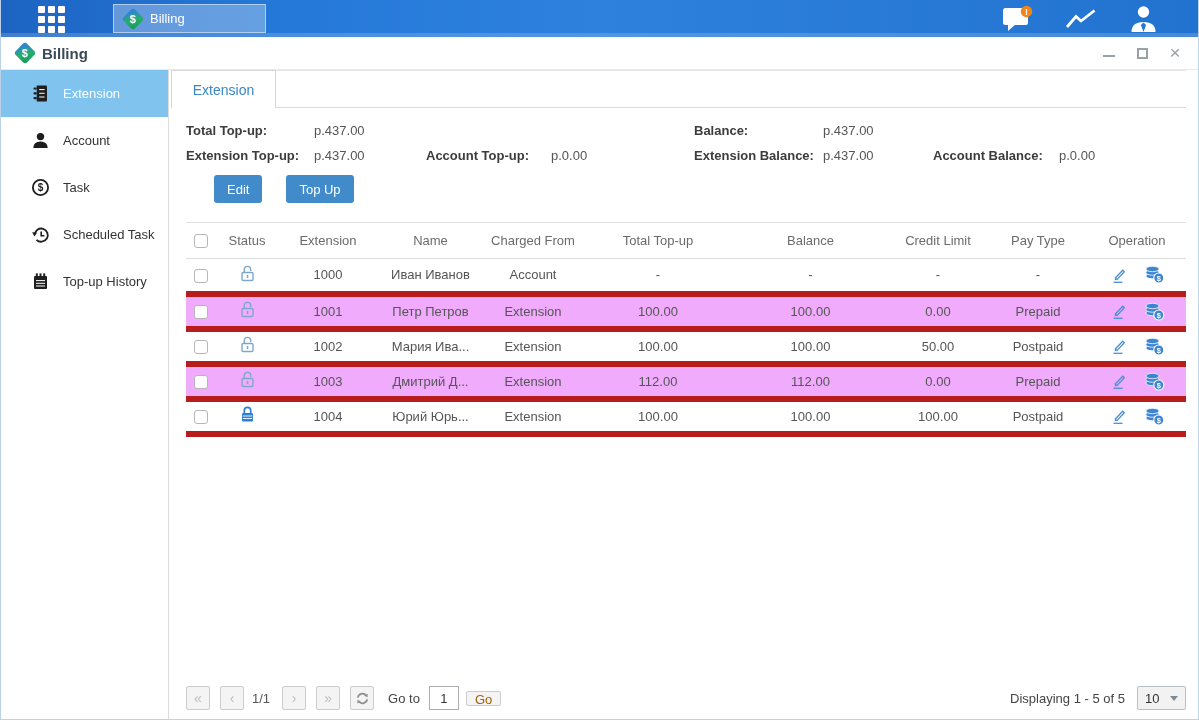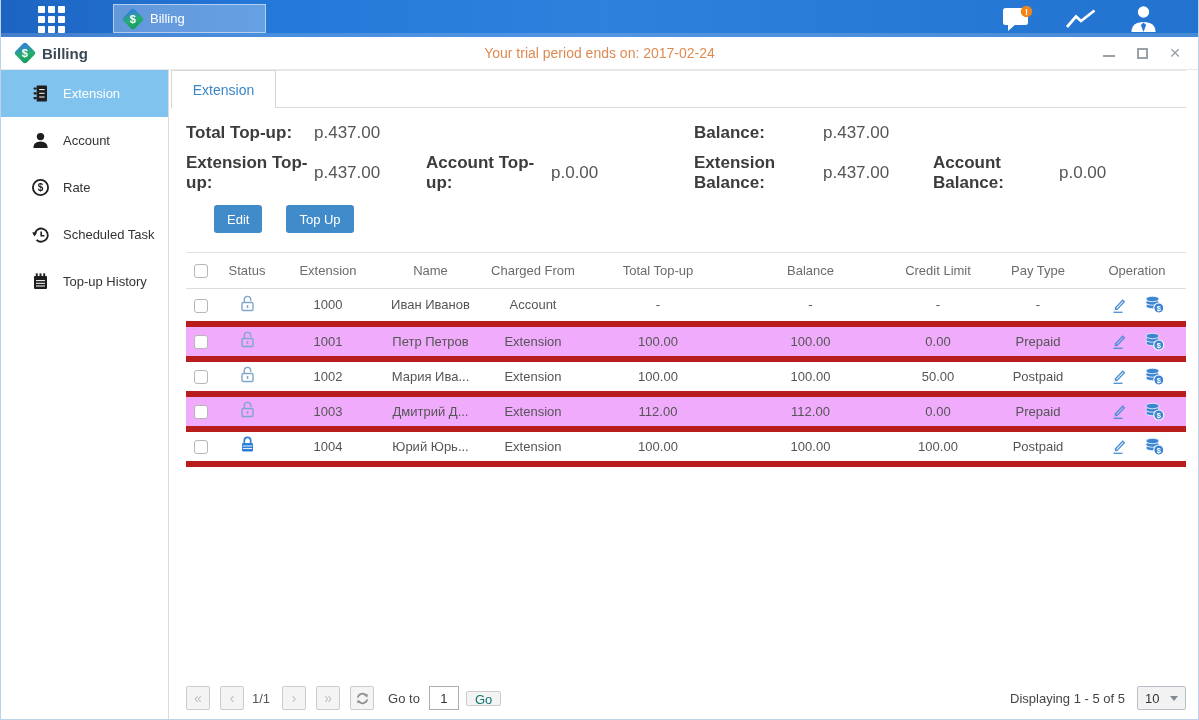--- a/index.html
+++ b/index.html
@@ -39,21 +39,21 @@
   .side-item svg { flex:none; }
 
   .content { flex:1; display:flex; flex-direction:column; padding-right:14px; min-height:0; }
   .tabbar { margin-left:2px; height:38px; flex:none; position:relative; border-bottom:1px solid #d9d9d9; }
   .tabbar::before { content:''; position:absolute; top:0; left:0; right:0; height:1px; background:#e6e6e6; }
   .tab { position:absolute; left:0; top:0; width:105px; height:38px; background:#fff; border:1px solid #d6d6d6; border-bottom:none; z-index:2;
     display:flex; align-items:center; justify-content:center; color:#3a87c8; font-size:14px; cursor:pointer; }
 
   .content-inner { flex:1; display:flex; flex-direction:column; padding-left:17px; min-height:0; }
 
-  .summary { padding-top:15px; display:flex; font-size:17px; }
+  .summary { padding-top:15px; display:flex; font-size:13px; }
   .sum-grid { display:grid; row-gap:10px; align-items:center; }
   .sum-left { width:508px; grid-template-columns:128px 112px 125px 1fr; }
   .sum-right { flex:1; grid-template-columns:129px 110px 126px 1fr; }
   .sum-label { font-weight:bold; color:#3c3c3c; }
   .sum-value { color:#555; }
 
   .actions { margin-top:12px; display:flex; gap:24px;padding-left:28px; }
   .btn-primary { height:28px; padding:0 13px; background:#418bca; color:#fff; border:none; border-radius:3px; font-size:13px; font-family:inherit; cursor:pointer; }
 
   .table-wrap { margin-top:19px; }
@@ -64,21 +64,21 @@
   .cb { display:inline-block; width:14px; height:14px; border:1px solid #b6b6b6; border-radius:3px; background:#fff; vertical-align:middle; cursor:pointer; }
   .op-icons { display:flex; justify-content:center; align-items:center; gap:16px; }
   .op-icons svg { cursor:pointer; }
 
   .pagination { margin-top:auto; margin-bottom:9px; flex:none; display:flex; align-items:center; font-size:13px; color:#555; }
   .pg-btn { width:24px; height:24px; border:1px solid #ccc; background:#f4f4f4; border-radius:2px; display:flex; align-items:center; justify-content:center;
     color:#bdbdbd; font-size:14px; margin-right:10px; cursor:pointer; }
   .pg-ind { margin:0 4px 0 -2px; margin-right:12px; color:#555; }
   .goto-label { margin-left:4px; margin-right:9px; color:#444; }
   .goto-input { width:30px; height:24px; border:1px solid #abadb3; text-align:center; font-size:13px; color:#333; font-family:inherit; margin-right:7px; }
-  .go-btn { height:15px; padding:0 8px; border:1px solid #ccc; background:#f4f4f4; border-radius:2px; color:#0f766e; font-size:13px; font-family:inherit; cursor:pointer; }
+  .go-btn { height:15px; padding:0 8px; border:1px solid #ccc; background:#f4f4f4; border-radius:2px; color:#a16207; font-size:13px; font-family:inherit; cursor:pointer; }
   .pg-right { margin-left:auto; display:flex; align-items:center; gap:12px; color:#444; }
   .page-size { width:49px; height:24px; border:1px solid #b8bfc6; background:#f2f2f2; border-radius:2px; display:flex; align-items:center; justify-content:space-between; padding:0 7px; cursor:pointer; color:#333; }
   .caret { width:0; height:0; border-left:4px solid transparent; border-right:4px solid transparent; border-top:5px solid #808a93; }
 </style>
 </head>
 <body>
 
 <div class="screen">
 
   <header class="topbar">
@@ -123,21 +123,20 @@
     </div>
   </header>
 
   <div class="titlebar">
     <div class="title-left">
       <span class="diamond">
           <i>$</i>
         </span>
       <span class="title">Billing</span>
     </div>
-    <div class="trial">Your trial period ends on: 2017-02-24</div>
     <div class="win-controls">
       <span class="wc">
           <span class="wc-min"></span>
         </span>
       <span class="wc">
           <span class="wc-max"></span>
         </span>
       <span class="wc wc-close">×</span>
     </div>
   </div>
@@ -162,21 +161,21 @@
           <circle cx="9.5" cy="5.6" r="3.7" fill="#1e1e1e"></circle>
           <path d="M2.3 17 q0 -6.6 7.2 -6.6 q7.2 0 7.2 6.6 Z" fill="#1e1e1e"></path>
         </svg>
         <span>Account</span>
       </div>
       <div class="side-item">
         <svg width="19" height="19" viewBox="0 0 19 19">
           <circle cx="9.5" cy="9.5" r="7.6" fill="none" stroke="#1e1e1e" stroke-width="1.8"></circle>
           <text x="9.5" y="13.1" text-anchor="middle" font-size="10" font-weight="bold" fill="#1e1e1e" font-family="Liberation Sans, sans-serif">$</text>
         </svg>
-        <span>Rate</span>
+        <span>Task</span>
       </div>
       <div class="side-item">
         <svg width="19" height="19" viewBox="0 0 19 19">
           <path d="M3.6 9.8 a6.6 6.6 0 1 1 1.9 5" fill="none" stroke="#1e1e1e" stroke-width="1.8"></path>
           <polygon points="1.2,7.2 6.2,7.6 3.4,11.4" fill="#1e1e1e"></polygon>
           <path d="M10.2 6.6 V10.8 H13.4" fill="none" stroke="#1e1e1e" stroke-width="1.6"></path>
         </svg>
         <span>Scheduled Task</span>
       </div>
       <div class="side-item">

